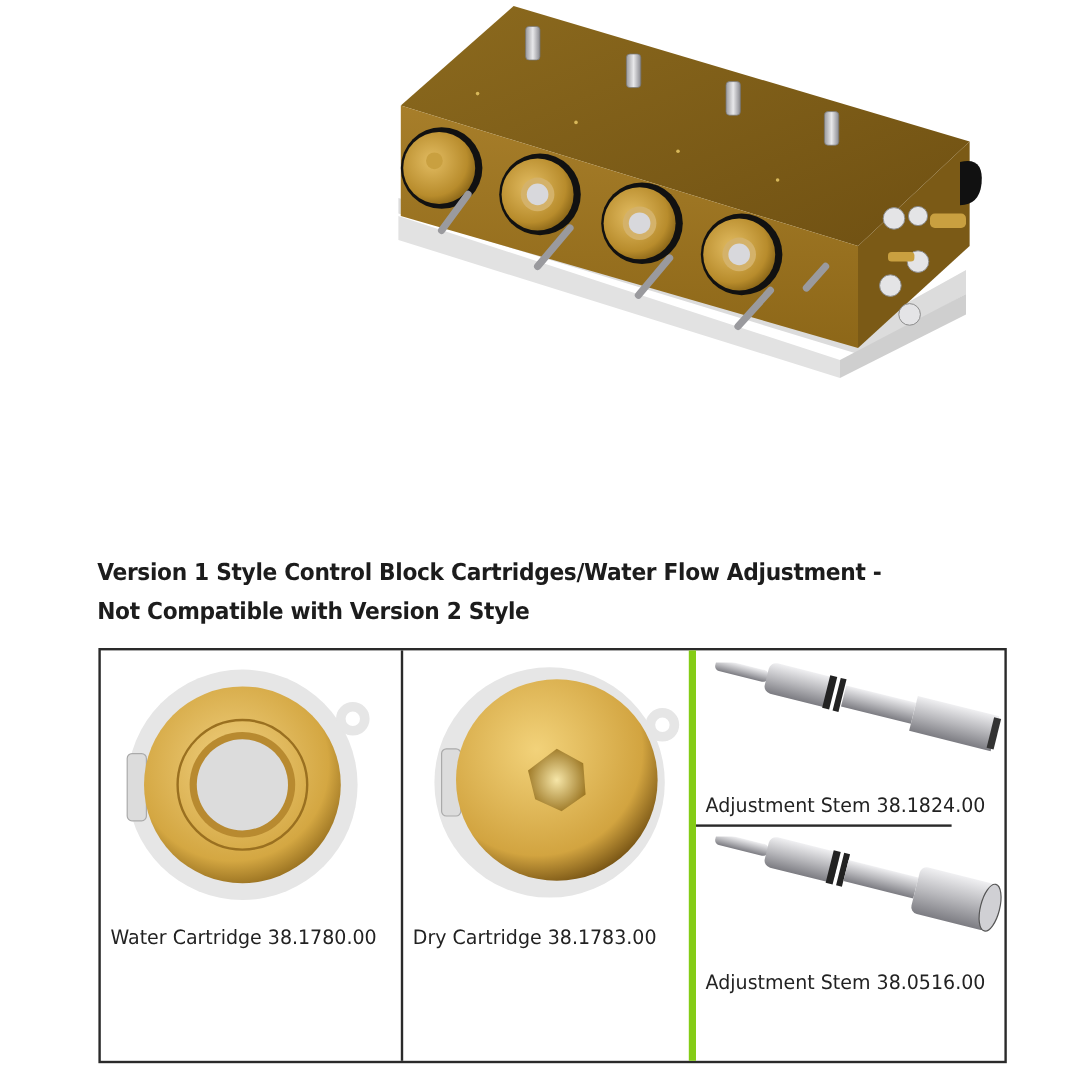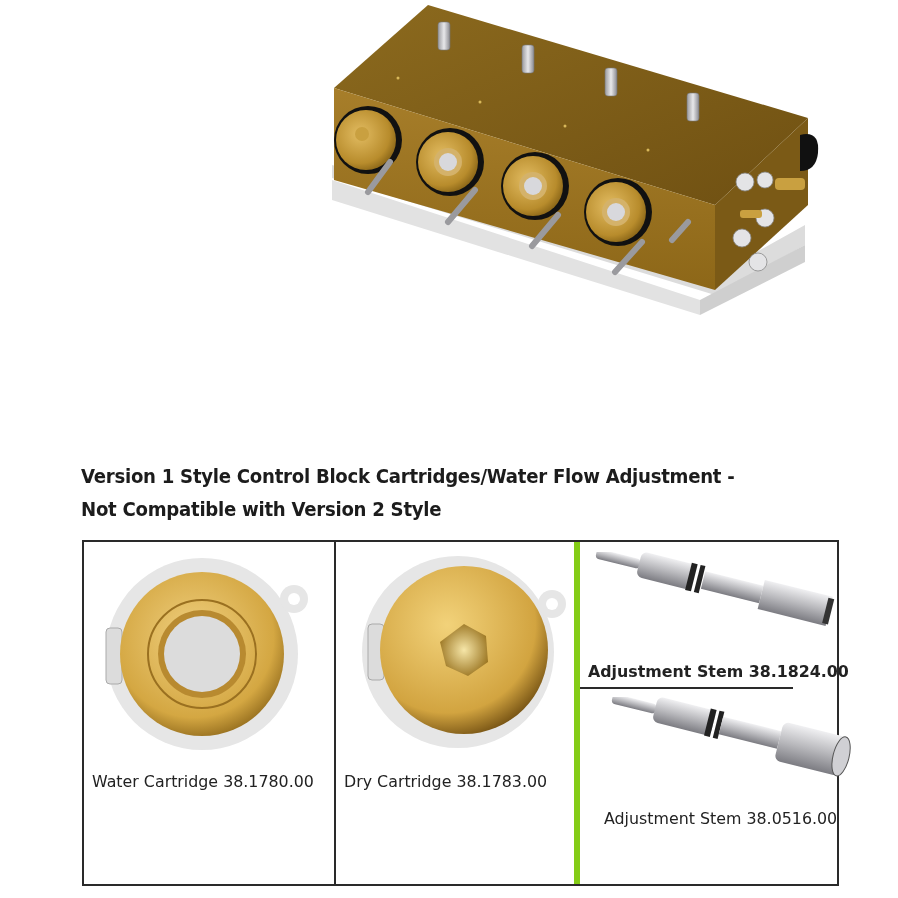--- a/index.html
+++ b/index.html
@@ -4,22 +4,22 @@
 <style>
   html, body { margin:0; padding:0; background:#ffffff; }
   body { width:898px; height:898px; position:relative; overflow:hidden; font-family:"Liberation Sans", sans-serif; }
   .hero { position:absolute; left:320px; top:0; width:520px; height:320px; }
   .heading { position:absolute; left:81px; top:460px; width:720px; font-family:"DejaVu Sans", sans-serif; font-weight:bold; font-size:19.5px; line-height:33px; color:#1c1c1c; letter-spacing:-0.3px; transform:scaleX(0.93); transform-origin:left top; }
   .heading span { display:block; }
   .parts-table { position:absolute; left:82px; top:540px; width:757px; height:346px; border:2px solid #2a2a2a; box-sizing:border-box; }
   .cell { position:absolute; box-sizing:border-box; }
   .c1 { left:0; top:0; width:252px; height:342px; border-right:2px solid #2a2a2a; }
   .c2 { left:252px; top:0; width:244px; height:342px; border-right:6px solid #84cc16; }
-  .c3 { left:496px; top:0; width:213px; height:147px; border-bottom:2px solid #2a2a2a;font-weight:bold; }
-  .c4 { left:512px; top:147px; width:257px; height:195px; }
+  .c3 { left:496px; top:0; width:213px; height:147px; border-bottom:2px solid #2a2a2a; }
+  .c4 { left:496px; top:147px; width:257px; height:195px; }
   .label { position:absolute; font-family:"DejaVu Sans", sans-serif; font-size:16.5px; color:#222; white-space:nowrap; transform:scaleX(0.96); transform-origin:left top; }
   .pic { position:absolute; }
 </style>
 </head>
 <body>
 
 <div class="hero">
   <svg width="520" height="320" viewBox="0 0 520 320">
     <defs>
       <linearGradient id="topG" x1="0" y1="0" x2="1" y2="1">

